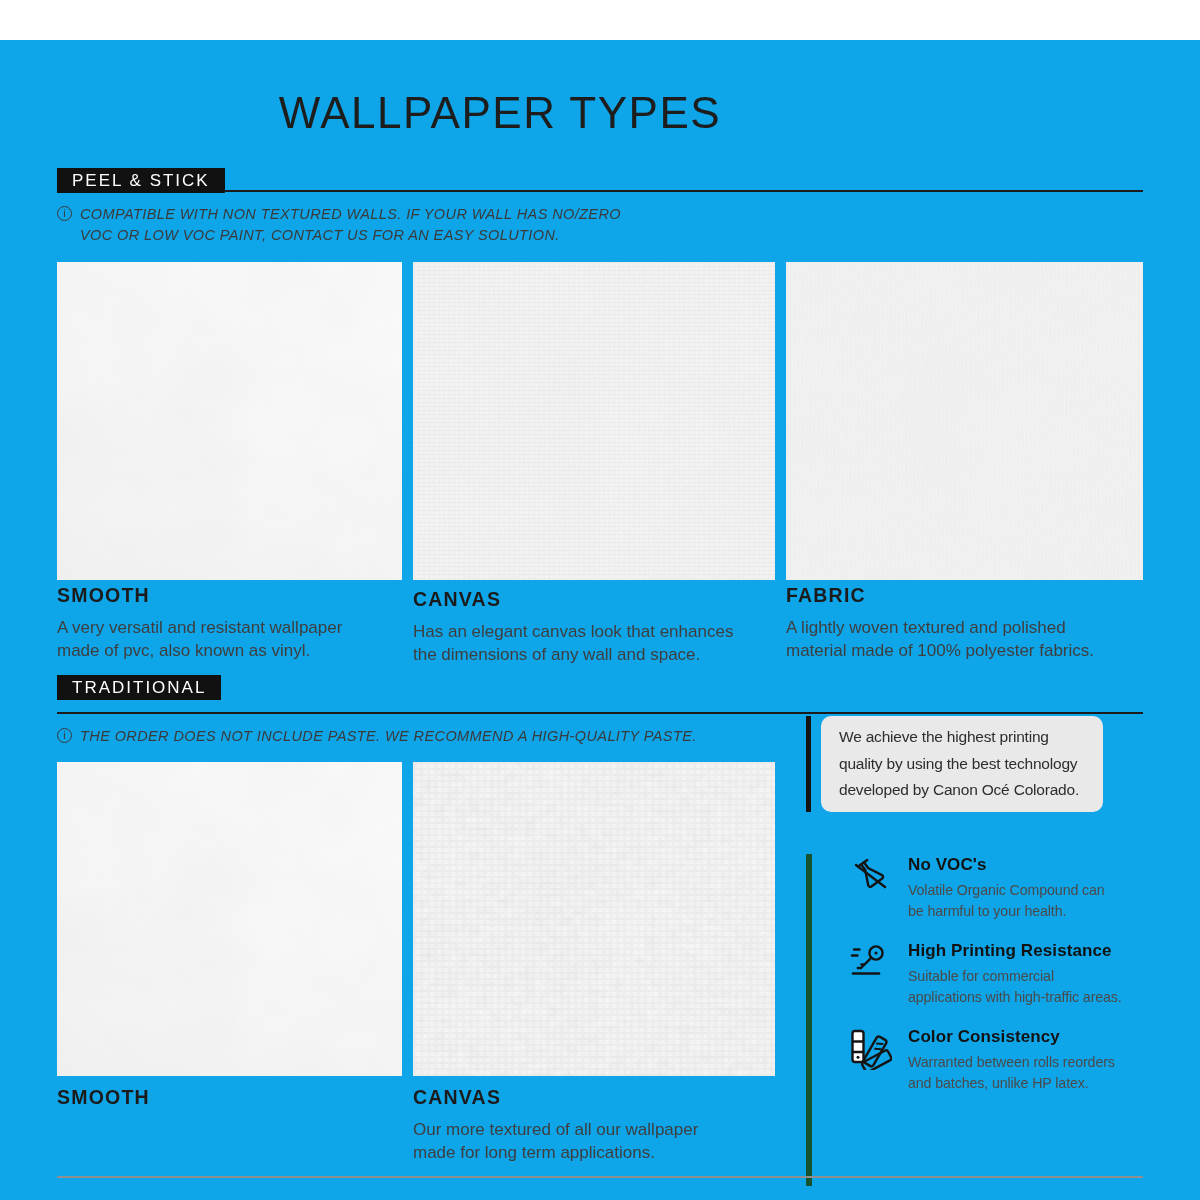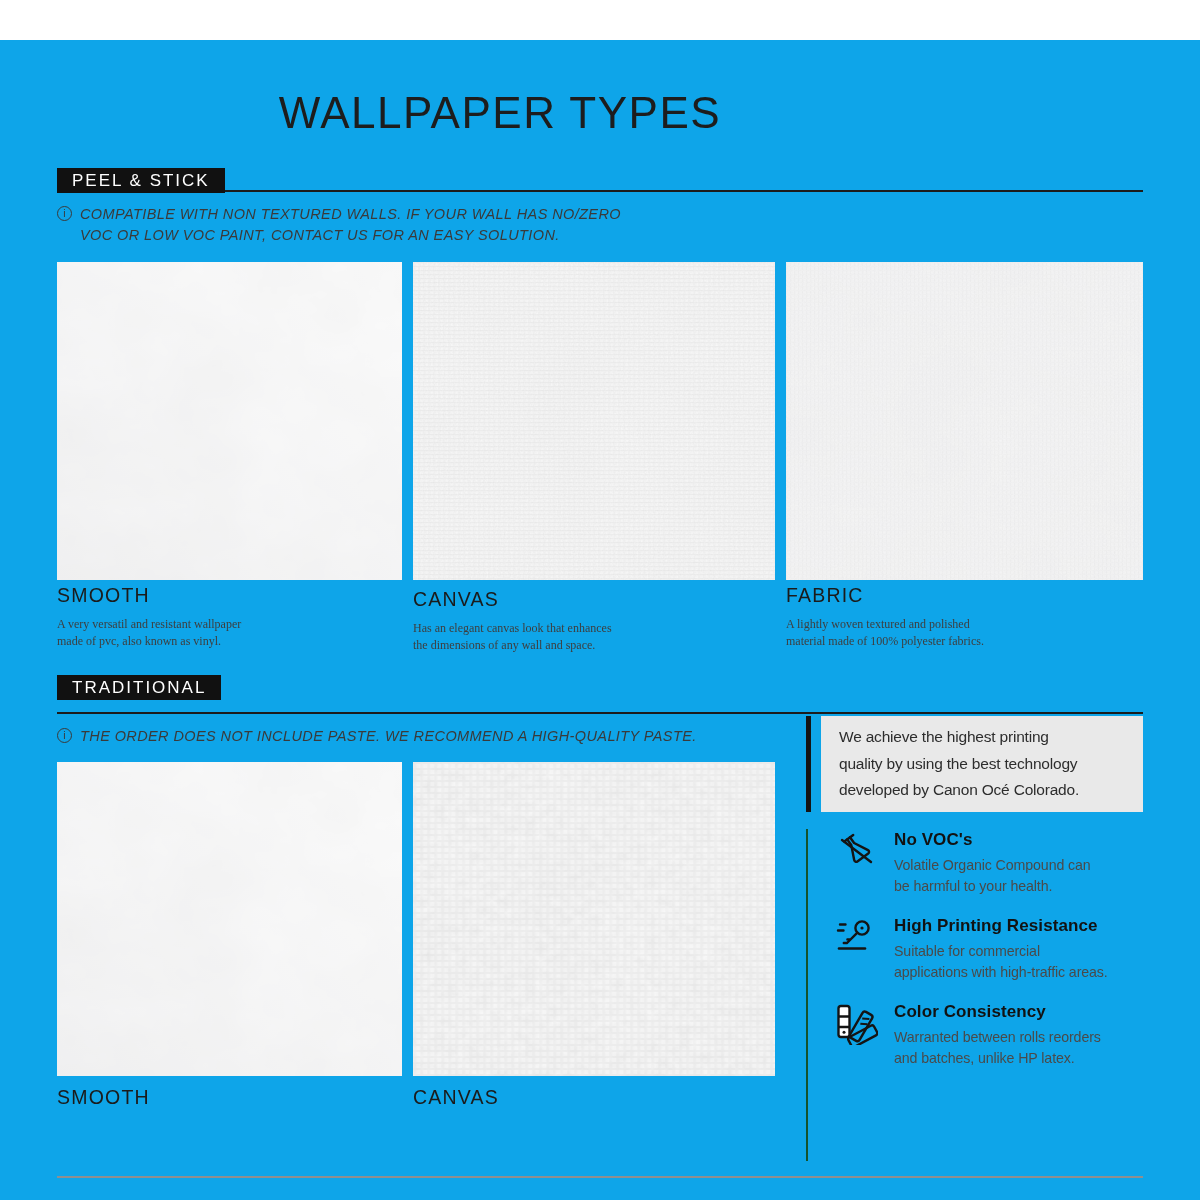--- a/index.html
+++ b/index.html
@@ -37,37 +37,37 @@
   .swatch { position:absolute; overflow:hidden; }
   .swatch svg { display:block; }
   #sw-peel-smooth { left:57px;  top:222px; width:345px; height:318px; }
   #sw-peel-canvas { left:413px; top:222px; width:362px; height:318px; }
   #sw-peel-fabric { left:786px; top:222px; width:357px; height:318px; }
   #sw-trad-smooth { left:57px;  top:722px; width:345px; height:314px; }
   #sw-trad-canvas { left:413px; top:722px; width:362px; height:314px; }
 
   
   .cap { position:absolute; }
-  .cap h3 { margin:0 0 9px 0; font-size:19.5px; font-weight:400; letter-spacing:1.2px; color:#1b1b1b; }
-  .cap p  { margin:0; font-size:12px; color:#3e3e3e; line-height:1.38; white-space:pre-line;font-family:Liberation Serif, serif; }
+  .cap h3 { margin:0 0 9px 0; font-size:19.5px; font-weight:700; letter-spacing:1.2px; color:#1b1b1b; }
+  .cap p  { margin:0; font-size:17px; color:#3e3e3e; line-height:1.38; white-space:pre-line; }
   #cap-peel-smooth { left:57px;  top:544px; width:345px; }
   #cap-peel-canvas { left:413px; top:548px; width:362px; }
   #cap-peel-fabric { left:786px; top:544px; width:357px; }
   #cap-trad-smooth { left:57px;  top:1046px; width:345px; }
   #cap-trad-canvas { left:413px; top:1046px; width:362px; }
 
   
   #quote-bar { position:absolute; left:806px; top:676px; width:5px; height:96px; background:#141414; }
-  #quote-box { position:absolute; left:821px; top:676px; width:322px; height:96px; background:#e9e9e9;
-               display:flex; align-items:center; padding-left:18px; }
+  #quote-box { position:absolute; left:821px; top:676px; width:282px; height:96px; background:#e9e9e9;
+               display:flex; align-items:center; padding-left:18px;border-radius:10px; }
   #quote-box .q { font-size:15.5px; line-height:1.7; letter-spacing:-0.2px; color:#2d2d2d; white-space:pre-line; }
 
   
-  #features { position:absolute; left:806px; top:789px; width:360px; height:332px;
-              border-left:2px solid #14532d; padding-left:26px; }
+  #features { position:absolute; left:806px; top:814px; width:360px; height:332px;
+              border-left:6px solid #14532d; padding-left:36px; }
   .feat { display:flex; gap:16px; height:86px; align-items:flex-start; }
   .feat-icon { width:44px; height:44px; flex:none; }
   .feat-txt h4 { margin:1px 0 5px 0; font-size:17px; font-weight:700; letter-spacing:0.1px; color:#121212; }
   .feat-txt p  { margin:0; font-size:14.2px; line-height:1.45; letter-spacing:-0.1px; color:#4a4a4a; white-space:pre; }
 
   #bottom-rule { position:absolute; left:57px; top:1136px; width:1086px; height:2px; background:#8f8f8f; }
 </style>
 </head>
 <body>
 
@@ -202,20 +202,22 @@
       <rect width="100%" height="100%" filter="url(#fGrainCoarse)" opacity="0.55"></rect>
       <rect width="100%" height="100%" filter="url(#fCloud)" opacity="0.3"></rect>
     </svg>
   </div>
 
   <div class="cap" id="cap-trad-smooth">
     <h3>SMOOTH</h3>
   </div>
   <div class="cap" id="cap-trad-canvas">
     <h3>CANVAS</h3>
+    <p>Our more textured of all our wallpaper
+made for long term applications.</p>
   </div>
 
   <div id="quote-bar"></div>
   <div id="quote-box">
     <div class="q">We achieve the highest printing
 quality by using the best technology
 developed by Canon Océ Colorado.</div>
   </div>
 
   <div id="features">

